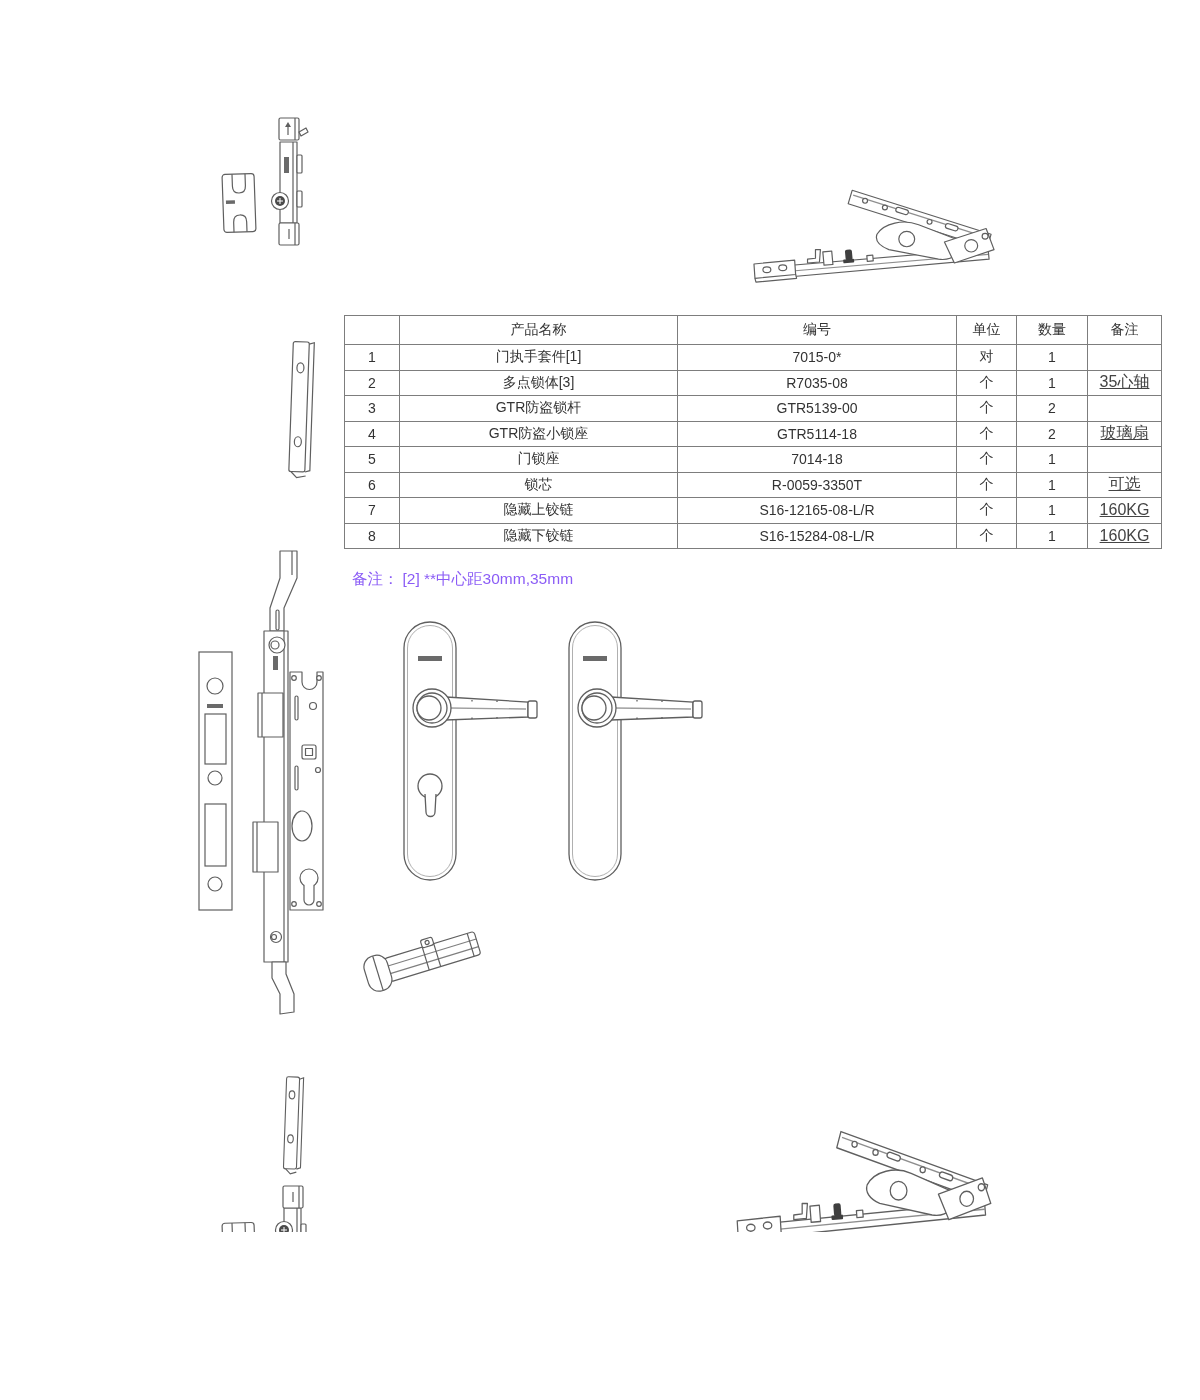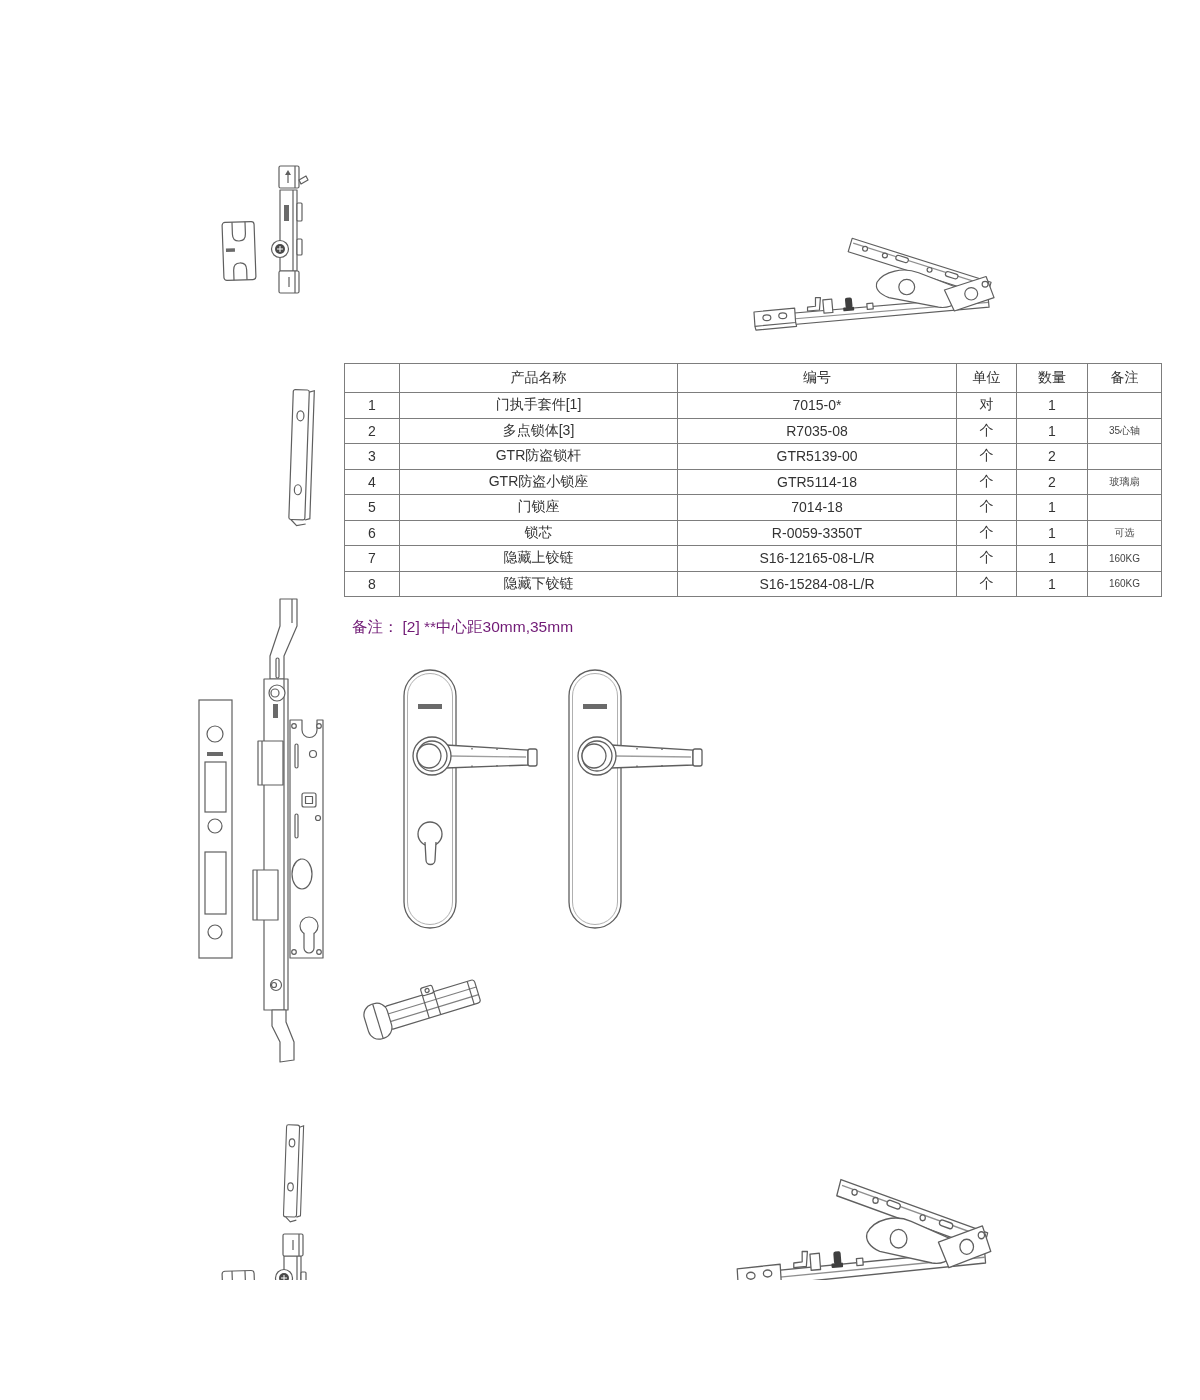--- a/index.html
+++ b/index.html
@@ -1,29 +1,29 @@
 <!DOCTYPE html>
 <html><head>
 <meta charset="utf-8">
 <style>
   html,body{margin:0;padding:0;background:#fff;}
   .page{position:relative;width:1200px;height:1232px;background:#ffffff;overflow:hidden;
-        font-family:"Liberation Sans",sans-serif;color:#3a3a3a;margin-top:48px;}
+        font-family:"Liberation Sans",sans-serif;color:#3a3a3a;}
   .fig{position:absolute;}
   
   .parts{position:absolute;left:344px;top:315px;width:817px;border-collapse:collapse;
          table-layout:fixed;font-size:14px;color:#333;background:#fff;}
   .parts th,.parts td{border:1px solid #7d7d7d;text-align:center;vertical-align:middle;
          padding:0;font-weight:400;overflow:hidden;white-space:nowrap;}
   .parts thead tr{height:29px;}
   .parts tbody tr{height:25.5px;}
-  .parts td.remark{font-size:10px;color:#444;}
+  .parts td.remark{font-size:16px;color:#444;text-decoration:underline;}
   
   .notes{position:absolute;left:352px;top:566px;font-size:15.5px;line-height:26px;
-         display:flex;color:#701a75;}
+         display:flex;color:#8b5cf6;}
   .notes .lbl{flex:0 0 auto;margin-right:4px;}
   svg{display:block;}
 </style>
 </head>
 <body>
 
 <div class="page">
 
   <svg class="fig" style="left:219px;top:172px" width="40" height="62" viewBox="0 0 40 62">
     <g stroke="#5f5f5f" fill="none" stroke-width="1.2" transform="rotate(-2 20 31)">

